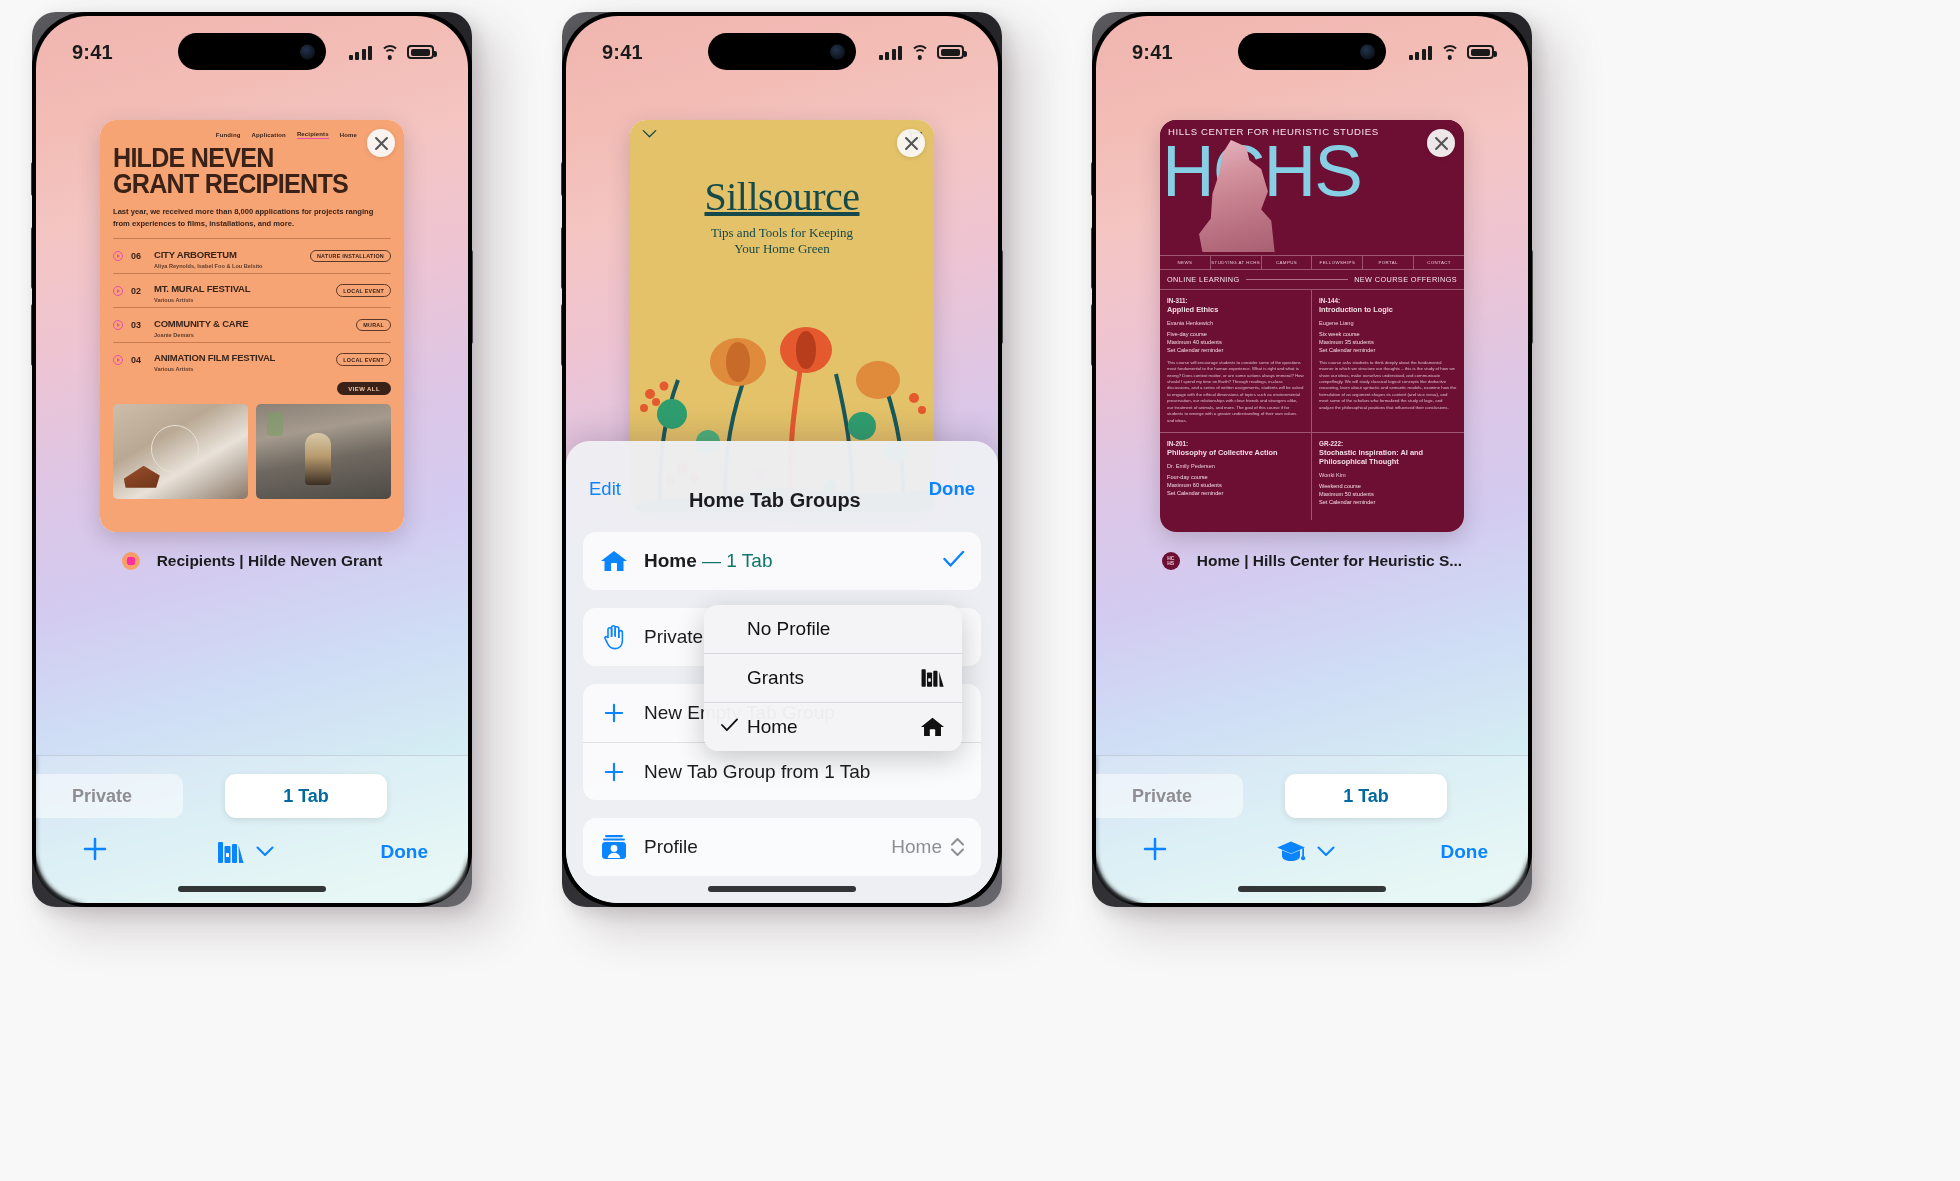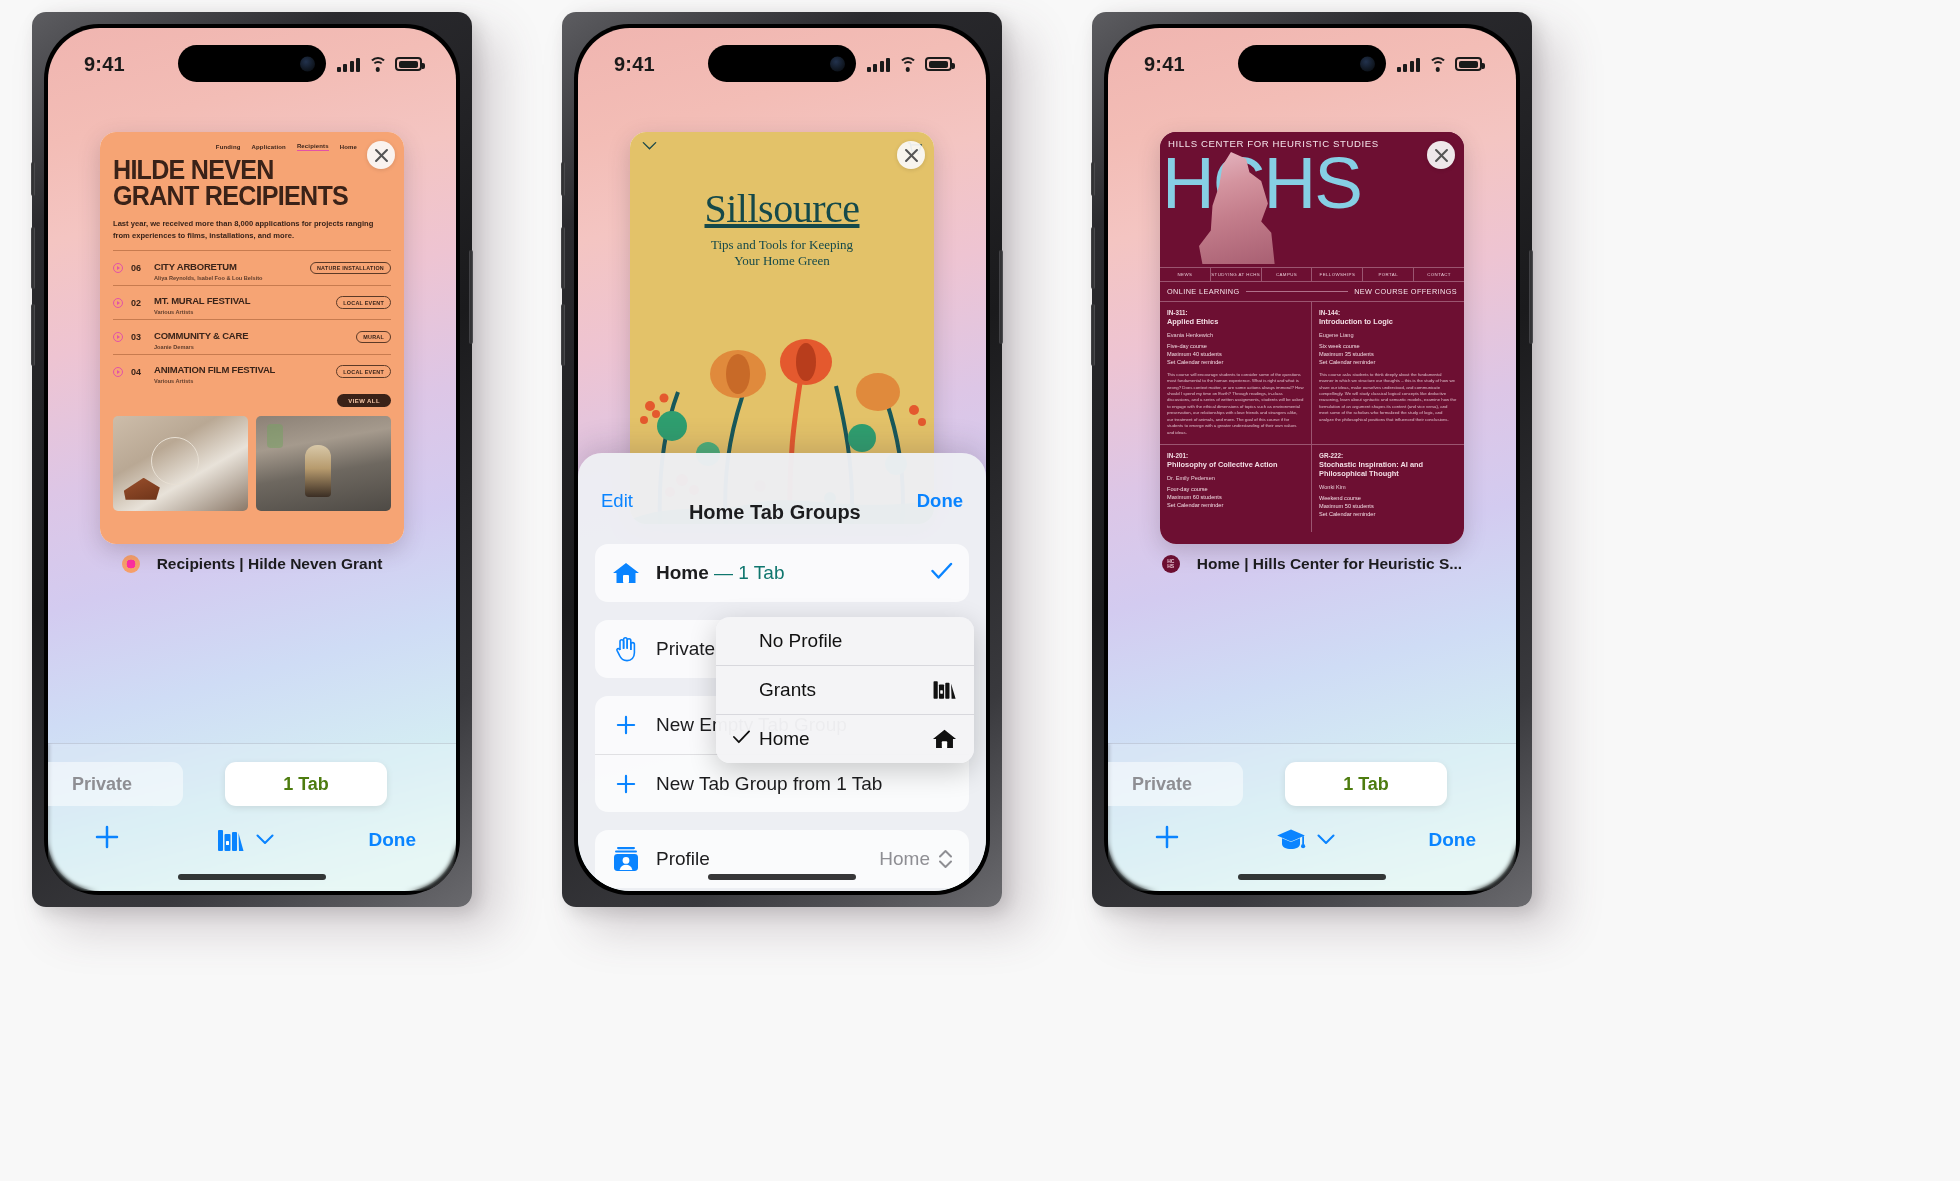--- a/index.html
+++ b/index.html
@@ -14,23 +14,22 @@
   .stage {
     position: relative;
     width: 1960px; height: 1181px;
     background: #f8f8f8;
   }
 
   
   .phone {
     position: absolute;
     width: 440px; height: 895px;
-    border-radius: 14px;
+    border-radius: 24px;
     background: linear-gradient(145deg,#5d5d61 0%, #2a2a2e 18%, #1a1a1c 50%, #39393d 82%, #6a6a6e 100%);
-    padding: 12px;
     box-shadow: 26px 22px 46px rgba(90,70,80,.22), 6px 6px 18px rgba(0,0,0,.14);
   }
   .phone.p1 { left: 32px;  top: 12px; }
   .phone.p2 { left: 562px; top: 12px; }
   .phone.p3 { left: 1092px; top: 12px; }
   .phone-inner {
     position: relative;
     width: 100%; height: 100%;
     border-radius: 55px;
     background: #000;
@@ -126,21 +125,21 @@
     position: absolute; right: 9px; top: 9px;
     width: 28px; height: 28px; border-radius: 50%;
     background: rgba(250,250,250,.92);
     display: flex; align-items: center; justify-content: center;
     z-index: 12; color: #4a4a4a; font-size: 18px; line-height: 1;
     box-shadow: 0 1px 4px rgba(0,0,0,.12);
   }
   .close-x svg { width: 13px; height: 13px; }
   .tab-label {
     display: flex; align-items: center; justify-content: center; gap: 17px;
-    margin-top: 11px; font-size: 15.5px; font-weight: 700; color: #1c1c1e;
+    margin-top: 20px; font-size: 15.5px; font-weight: 700; color: #1c1c1e;
     white-space: nowrap;
   }
   .favicon { width: 18px; height: 18px; border-radius: 50%; flex: none; }
 
   
   .pg-hilde { background: #f6a474; padding: 11px 13px 0; color: #3a241a; position:relative; height:100%; }
   .pg-hilde .nav {
     display: flex; gap: 11px; justify-content: flex-end; align-items: center;
     font-size: 6px; font-weight: 700; padding-right: 34px; margin-bottom: 7px;
     letter-spacing: .15px;
@@ -260,21 +259,21 @@
   .seg {
     height: 44px; border-radius: 11px;
     display: flex; align-items: center; justify-content: center;
     font-size: 18px; font-weight: 700;
   }
   .seg.private {
     width: 162px; background: rgba(255,255,255,.5); color: #8e8e93;
     margin-left: -96px;
   }
   .seg.tabs {
-    width: 162px; background: #fff; color: #4d7c0f;
+    width: 162px; background: #fff; color: #0369a1;
     box-shadow: 0 2px 7px rgba(0,0,0,.1);
     margin-left: 32px;
   }
   .tool-row {
     display: flex; align-items: center; justify-content: space-between;
     padding: 16px 40px 0 44px;
   }
   .plus-ic { color: #0a84ff; font-size: 34px; font-weight: 300; line-height: 1; }
   .mid-ic { display: flex; align-items: center; gap: 11px; color: #0a84ff; }
   .chev { font-size: 16px; color: #0a84ff; }

